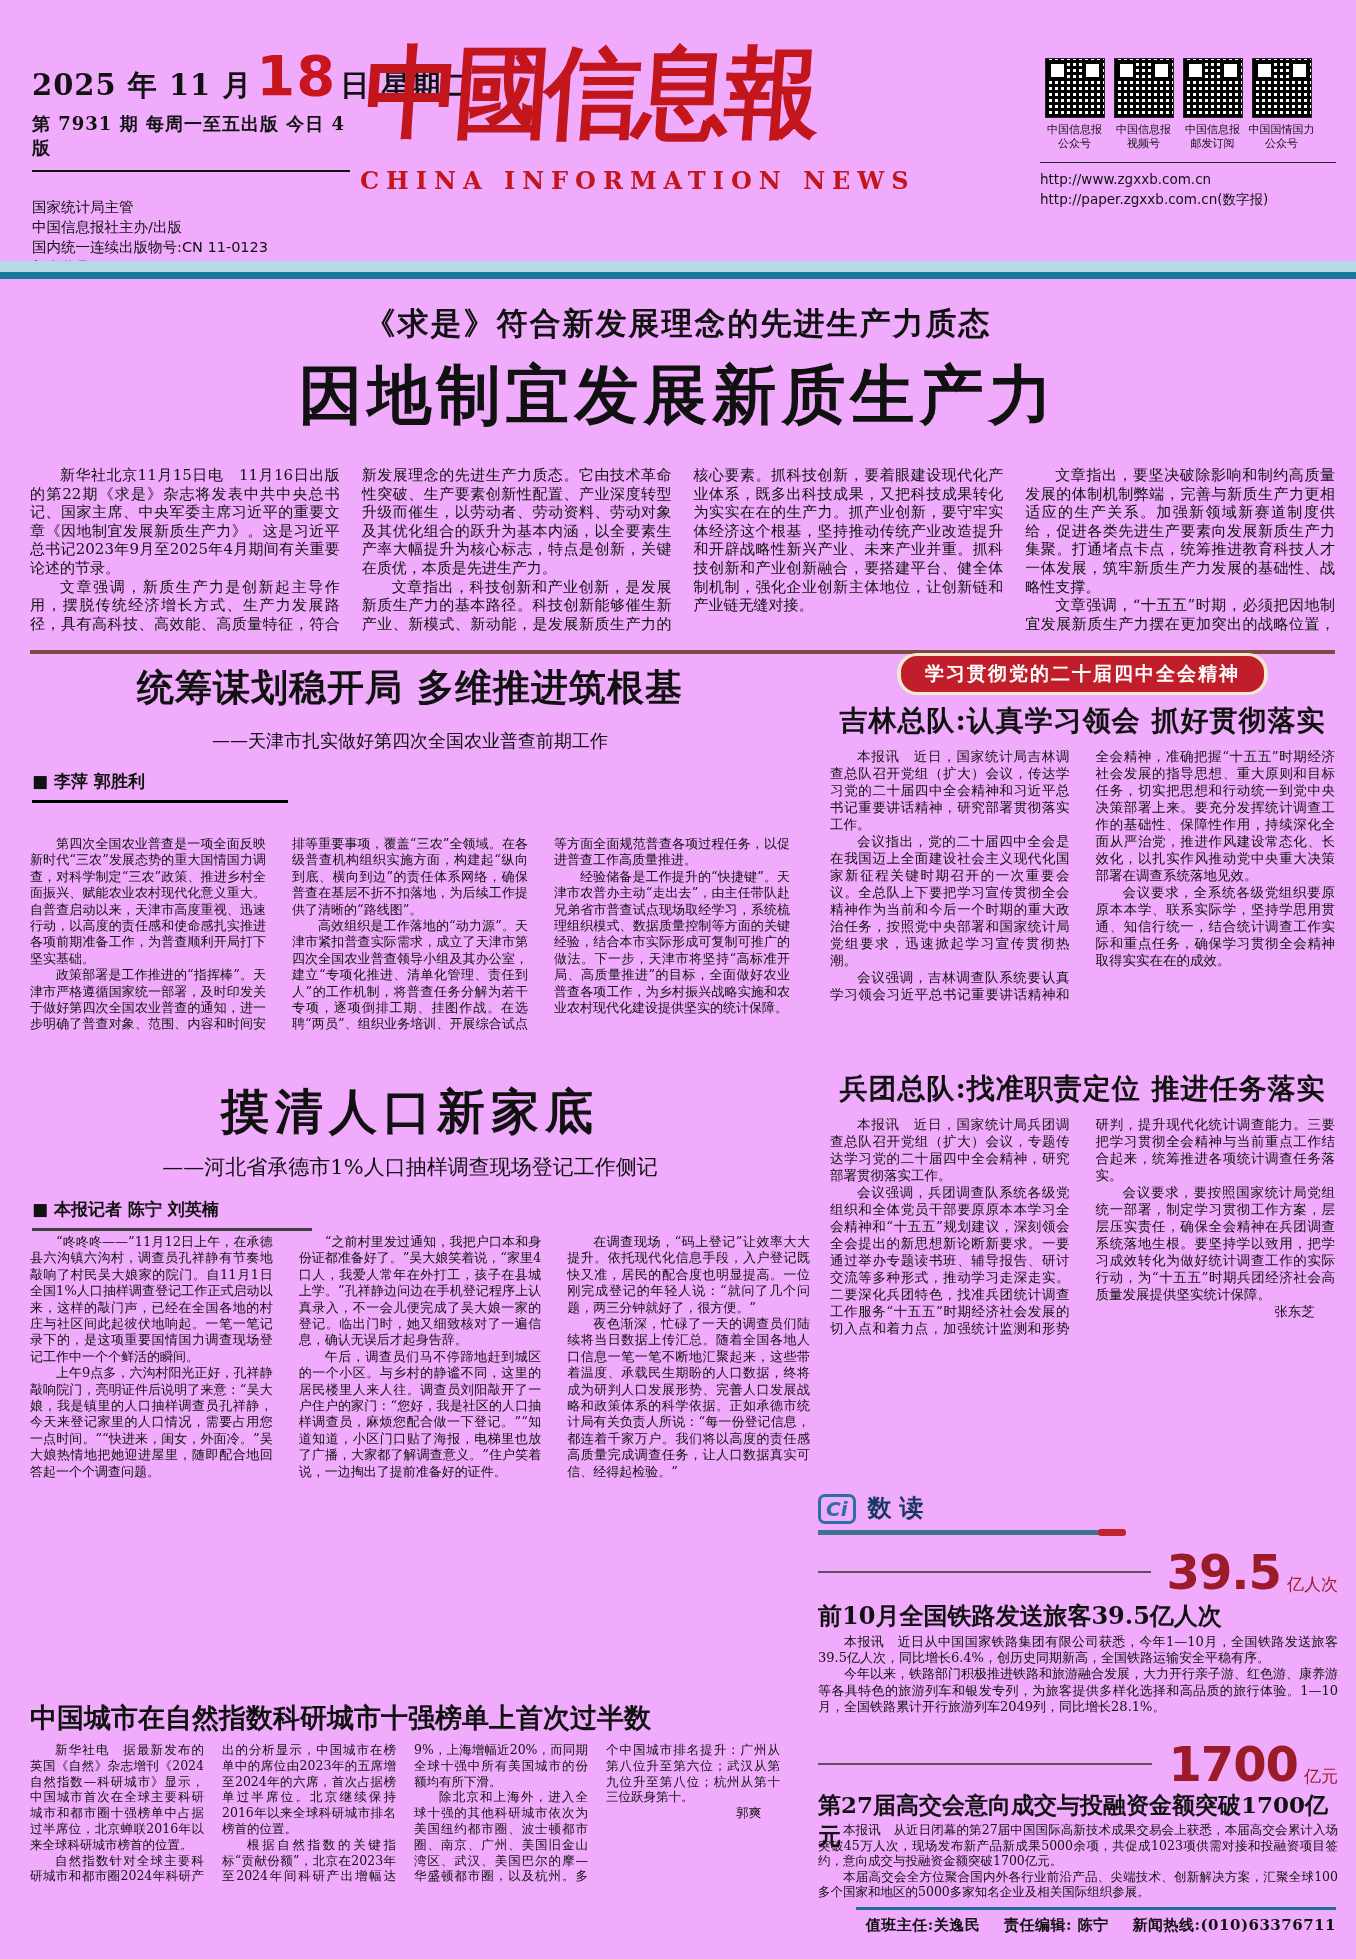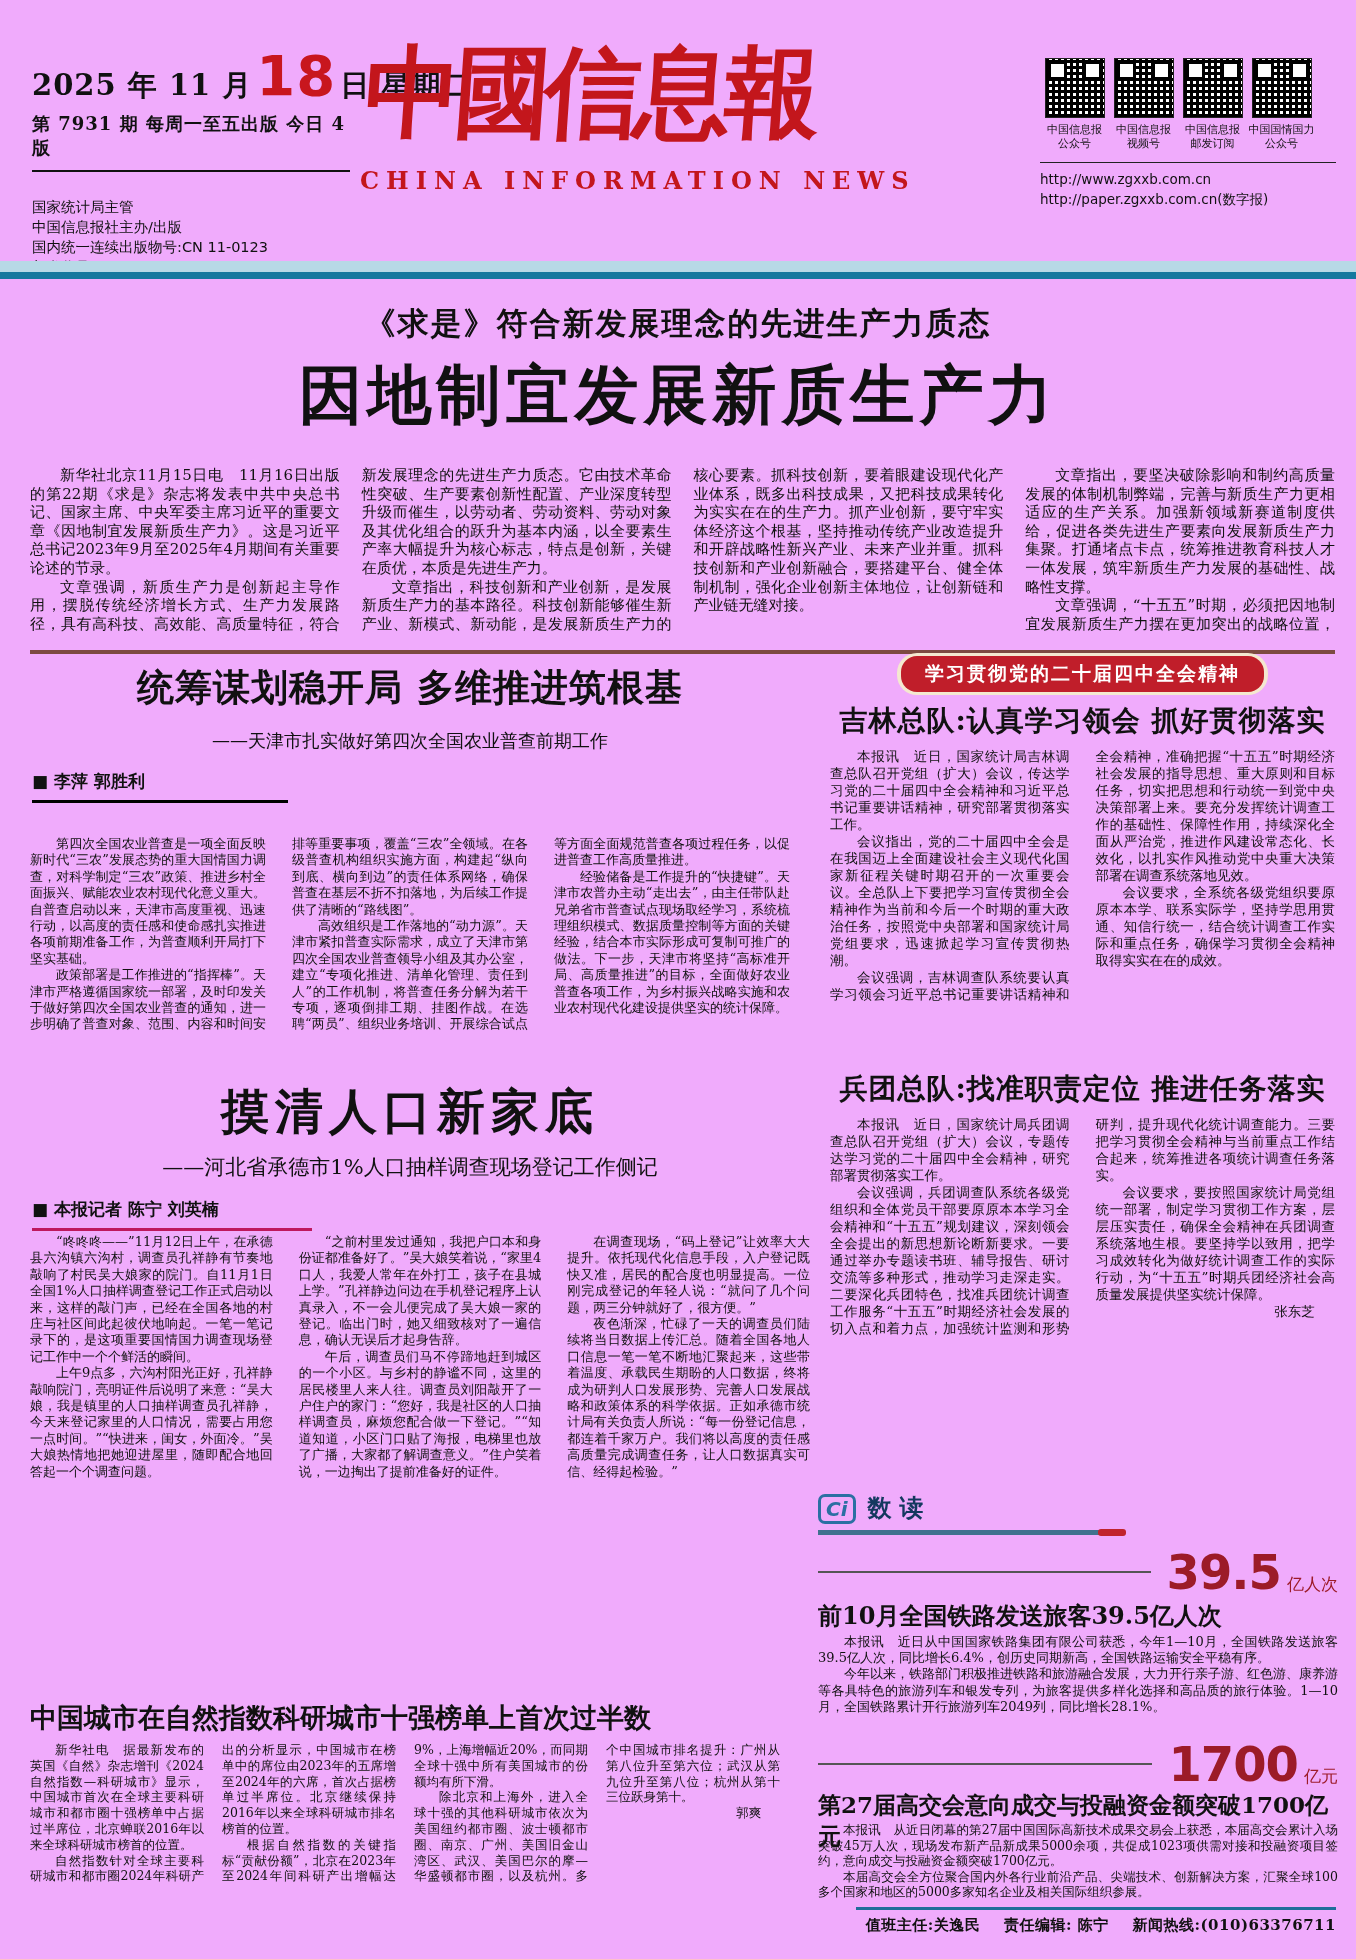--- a/index.html
+++ b/index.html
@@ -58,21 +58,21 @@
   .agri-sub { position:absolute; left:30px; top:729px; width:760px; text-align:center; font-size:18px; }
   .agri-byline { position:absolute; left:32px; top:770px; width:256px; font-size:17px; font-weight:700;
     font-family:"DejaVu Sans","Liberation Sans",sans-serif; border-bottom:3px solid #000; padding-bottom:7px; }
   .agri-body { position:absolute; left:30px; top:804px; width:760px; height:262px;
     column-count:3; column-gap:26px; font-size:13px; line-height:16.4px;margin-top:32px; }
   
   .census-headline { position:absolute; left:30px; top:1080px; width:760px; text-align:center;
     font-size:48px; font-weight:900; letter-spacing:6px; }
   .census-sub { position:absolute; left:30px; top:1153px; width:760px; text-align:center; font-size:21px; }
   .census-byline { position:absolute; left:32px; top:1198px; width:280px; font-size:17px; font-weight:700;
-    font-family:"DejaVu Sans","Liberation Sans",sans-serif; border-bottom:3px solid #be185d; padding-bottom:7px; }
+    font-family:"DejaVu Sans","Liberation Sans",sans-serif; border-bottom:3px solid #404040; padding-bottom:7px; }
   .census-body { position:absolute; left:30px; top:1234px; width:780px; height:456px;
     column-count:3; column-gap:26px; font-size:13px; line-height:16.4px; }
   
   .nature-headline { position:absolute; left:30px; top:1700px; width:640px; text-align:left;
     font-size:27px; font-weight:900; font-family:"DejaVu Sans","Liberation Sans",sans-serif; }
   .nature-body { position:absolute; left:30px; top:1742px; width:750px; height:190px;
     column-count:4; column-gap:18px; font-size:12.5px; line-height:15.8px; }
   
   .banner-wrap { position:absolute; left:830px; top:653px; width:505px; text-align:center; }
   .banner-outer { display:inline-block; background:#f4e8d0; border-radius:20px; padding:3px 4px; }

